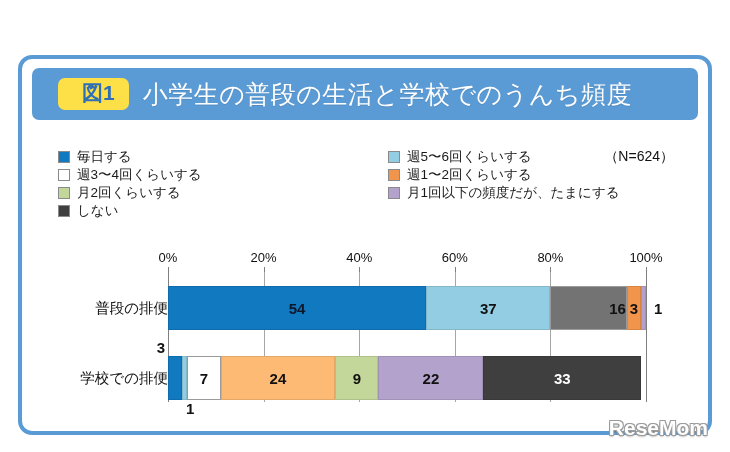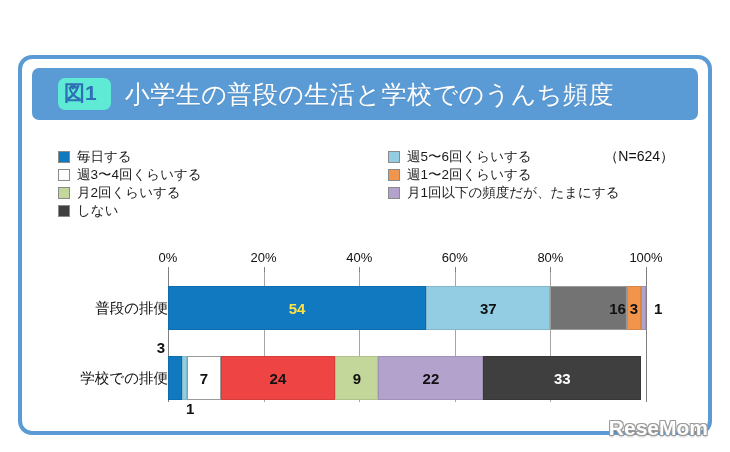--- a/index.html
+++ b/index.html
@@ -23,26 +23,26 @@
     position:absolute;
     left:32px;top:68px;
     width:666px;height:52px;
     background:#5b9bd5;
     border-radius:7px;
     display:flex;align-items:center;
     box-sizing:border-box;
     padding-left:26px;
   }
   .fig-badge{
-    background:#5eead4;
+    background:#fde047;
     color:#2f6fb5;
     font-weight:bold;
     font-size:21px;
     border-radius:7px;
-    padding:2px 14px 3px 6px;
+    padding:2px 14px 3px 24px;
     line-height:1.25;
     letter-spacing:0px;
     margin-right:14px;
     white-space:nowrap;
   }
   .title-text{
     color:#ffffff;
     font-weight:normal;
     font-size:25px;
     letter-spacing:0.5px;
@@ -217,21 +217,21 @@
     <div class="gridline" style="left: 20%;"></div>
     <div class="tick" style="left: 40%;"></div>
     <div class="gridline" style="left: 40%;"></div>
     <div class="tick" style="left: 60%;"></div>
     <div class="gridline" style="left: 60%;"></div>
     <div class="tick" style="left: 80%;"></div>
     <div class="gridline" style="left: 80%;"></div>
     <div class="tick" style="left: 100%;"></div>
     <div class="row row0">
       <div class="cat-label">普段の排便</div>
-      <div class="bar" title="毎日する: 54" style="left: 0%; width: 54%; background: rgb(16, 121, 192); color: #fde047; border: 1px solid rgba(0, 0, 0, 0.1);">
+      <div class="bar" title="毎日する: 54" style="left: 0%; width: 54%; background: rgb(16, 121, 192); color: #0f172a; border: 1px solid rgba(0, 0, 0, 0.1);">
         <span>54</span>
       </div>
       <div class="bar" title="週5〜6回くらいする: 26" style="left: 54%; width: 26%; background: rgb(146, 205, 227); color: rgb(17, 17, 17); border: 1px solid rgba(0, 0, 0, 0.1);">
         <span>37</span>
       </div>
       <div class="bar" title="週3〜4回くらいする: 16" style="left: 80%; width: 16%; background: #737373; color: rgb(17, 17, 17); border: 1px solid rgb(154, 154, 154); justify-content: flex-end;">
         <span>16</span>
       </div>
       <div class="bar" title="週1〜2回くらいする: 3" style="left: 96%; width: 3%; background: rgb(240, 149, 75); color: rgb(17, 17, 17); border: 1px solid rgba(0, 0, 0, 0.1);">
         <span>3</span>
@@ -241,21 +241,21 @@
     </div>
     <div class="row row1">
       <div class="cat-label">学校での排便</div>
       <div class="bar" title="毎日する: 3" style="left: 0%; width: 3%; background: rgb(16, 121, 192); color: rgb(17, 17, 17); border: 1px solid rgba(0, 0, 0, 0.1);"></div>
       <div class="outside-label ol-above" style="left: calc(0% - 3px); top: -17px;">3</div>
       <div class="bar" title="週5〜6回くらいする: 1" style="left: 3%; width: 1%; background: rgb(146, 205, 227); color: rgb(17, 17, 17); border: 1px solid rgba(0, 0, 0, 0.1);"></div>
       <div class="outside-label ol-below" style="left: calc(4% + 3px); top: 100%;">1</div>
       <div class="bar" title="週3〜4回くらいする: 7" style="left: 4%; width: 7%; background: rgb(255, 255, 255); color: rgb(17, 17, 17); border: 1px solid rgb(154, 154, 154);">
         <span>7</span>
       </div>
-      <div class="bar" title="週1〜2回くらいする: 24" style="left: 11%; width: 24%; background: #ef4444; color: rgb(17, 17, 17); border: 1px solid rgba(0, 0, 0, 0.1);">
+      <div class="bar" title="週1〜2回くらいする: 24" style="left: 11%; width: 24%; background: #fdba74; color: rgb(17, 17, 17); border: 1px solid rgba(0, 0, 0, 0.1);">
         <span>24</span>
       </div>
       <div class="bar" title="月2回くらいする: 9" style="left: 35%; width: 9%; background: rgb(196, 215, 155); color: rgb(17, 17, 17); border: 1px solid rgba(0, 0, 0, 0.1);">
         <span>9</span>
       </div>
       <div class="bar" title="月1回以下の頻度だが、たまにする: 22" style="left: 44%; width: 22%; background: rgb(179, 162, 203); color: rgb(17, 17, 17); border: 1px solid rgba(0, 0, 0, 0.1);">
         <span>22</span>
       </div>
       <div class="bar" title="しない: 33" style="left: 66%; width: 33%; background: rgb(63, 63, 63); color: rgb(255, 255, 255); border: 1px solid rgba(0, 0, 0, 0.1);">
         <span>33</span>

